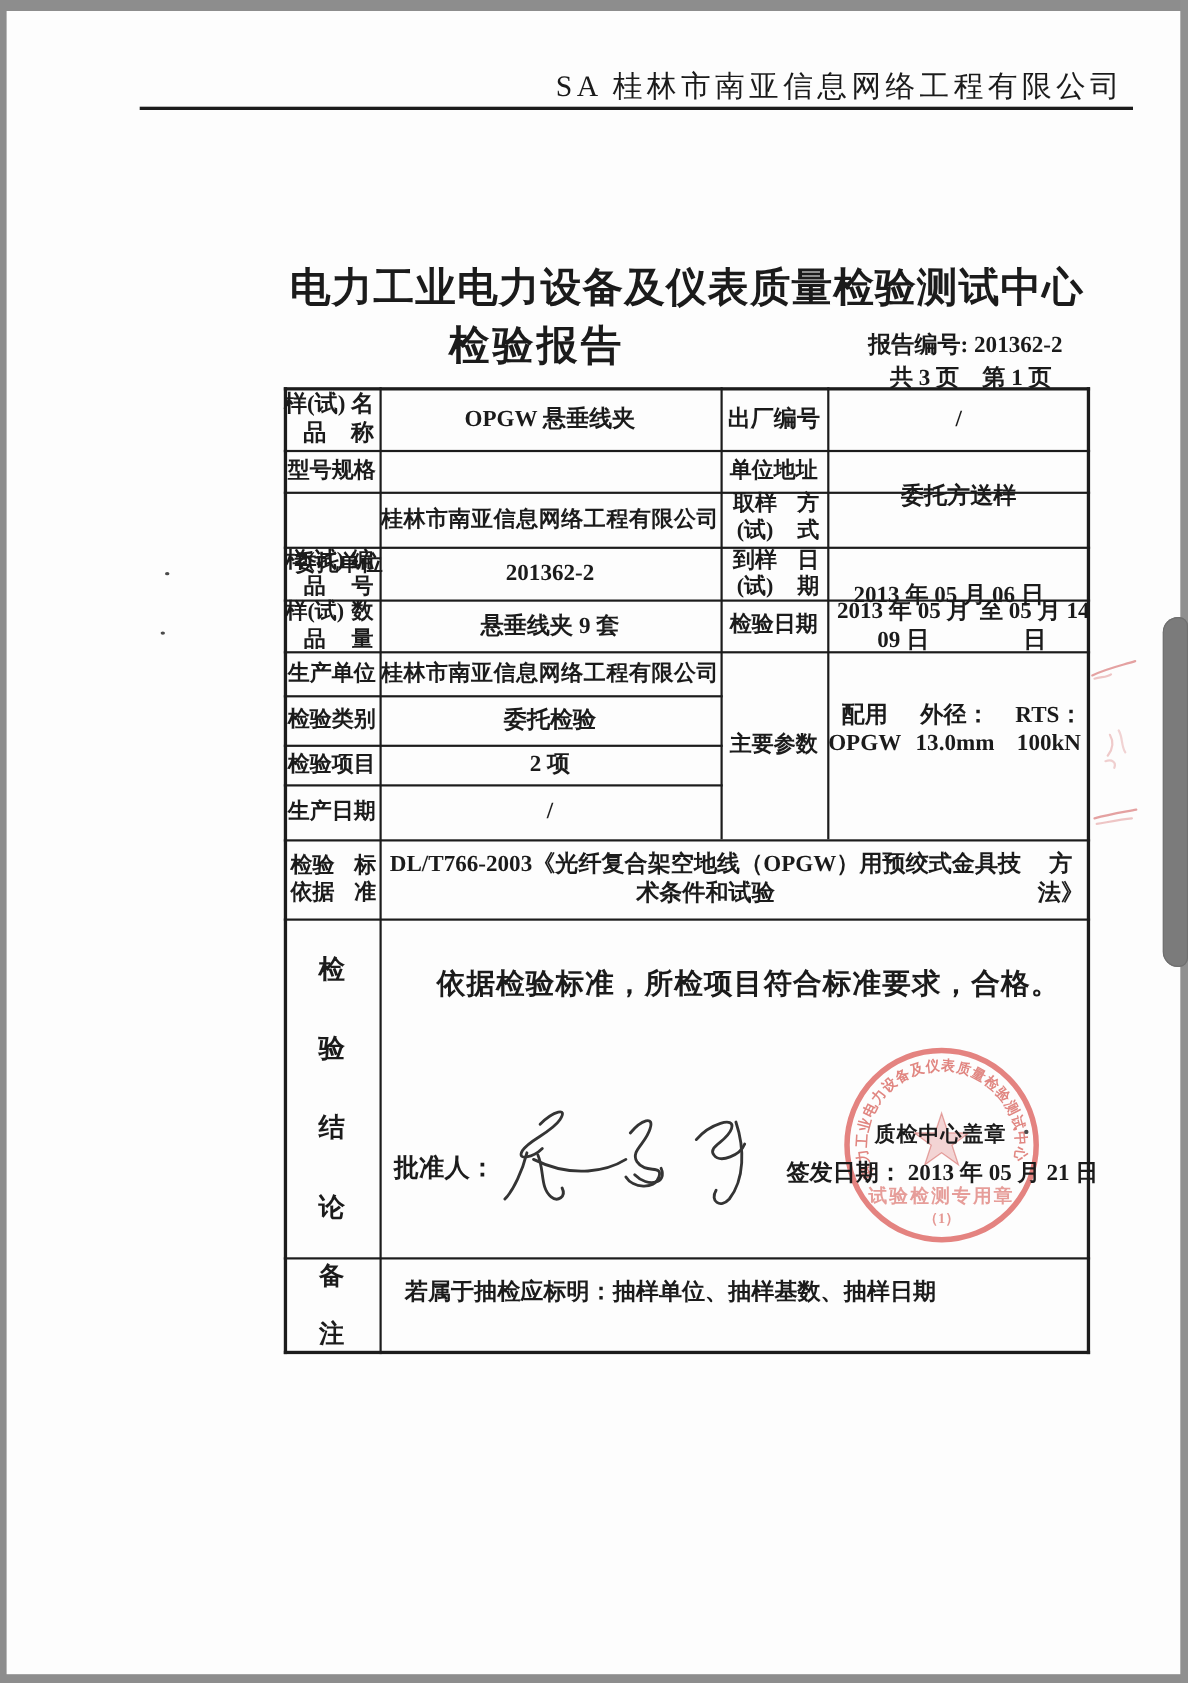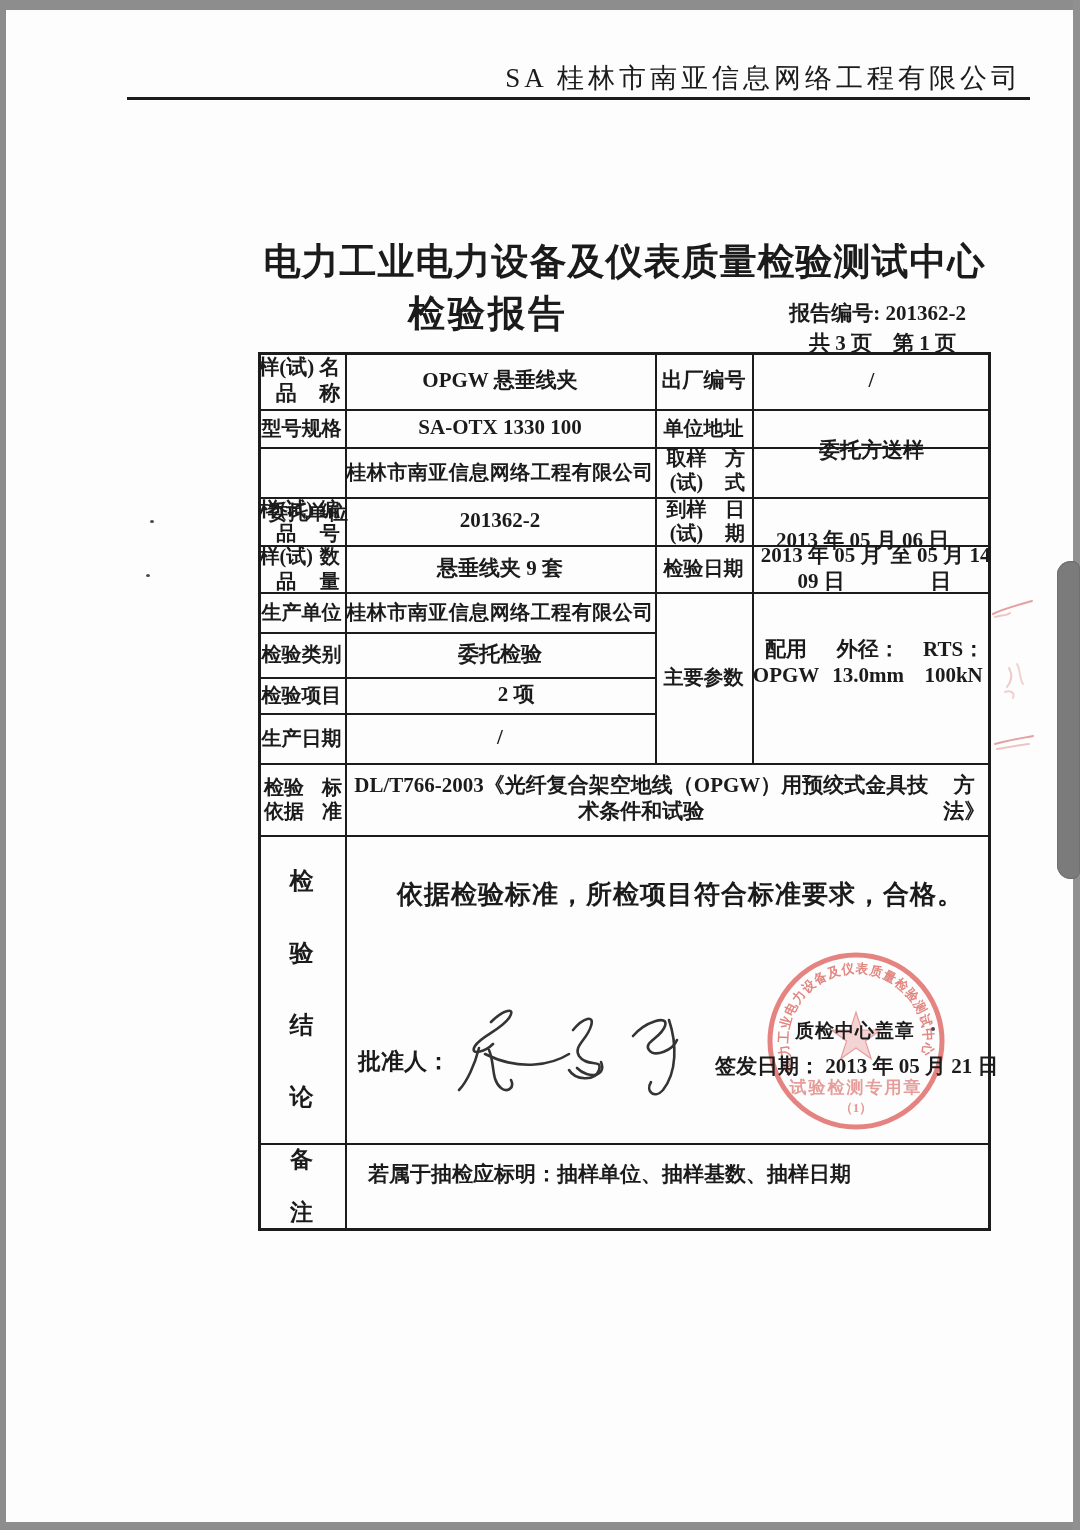--- a/index.html
+++ b/index.html
@@ -65,21 +65,20 @@
     <span class="stack">
         <span>样(试)品</span>
         <span>名称</span>
       </span>
   </div>
   <div class="cell" style="left:345px;top:352px;width:310px;height:57px;">OPGW 悬垂线夹</div>
   <div class="cell" style="left:655px;top:352px;width:97px;height:57px;">出厂编号</div>
   <div class="cell" style="left:752px;top:352px;width:239px;height:57px;">/</div>
 
   <div class="cell" style="left:258px;top:409px;width:87px;height:38px;font-size:20px;">型号规格</div>
-  <div class="cell" style="left:345px;top:409px;width:310px;height:38px;">SA-OTX 1330 100</div>
   <div class="cell" style="left:655px;top:409px;width:97px;height:38px;font-size:20px;">单位地址</div>
   <div class="cell" style="left:752px;top:409px;width:239px;height:38px;"></div>
 
   <div class="cell" style="left:258px;top:447px;width:100px;height:50px;font-size:20px;margin-top:40px;">委托单位</div>
   <div class="cell sm" style="left:345px;top:447px;width:310px;height:50px;">桂林市南亚信息网络工程有限公司</div>
   <div class="cell" style="left:655px;top:447px;width:97px;height:46px;font-size:20px;">
     <span class="stack">
         <span>取样(试)</span>
         <span>方式</span>
       </span>
@@ -114,21 +113,21 @@
         <span>2013 年 05 月 09 日</span>
         <span>至 05 月 14 日</span>
       </span>
   </div>
 
   <div class="cell" style="left:258px;top:592px;width:87px;height:40px;font-size:20px;">生产单位</div>
   <div class="cell sm" style="left:345px;top:592px;width:310px;height:40px;">桂林市南亚信息网络工程有限公司</div>
   <div class="cell" style="left:258px;top:632px;width:87px;height:45px;font-size:20px;">检验类别</div>
   <div class="cell" style="left:345px;top:632px;width:310px;height:45px;">委托检验</div>
   <div class="cell" style="left:258px;top:677px;width:87px;height:36px;font-size:20px;">检验项目</div>
-  <div class="cell" style="left:345px;top:677px;width:310px;height:36px;padding-left:16px;">2 项</div>
+  <div class="cell" style="left:345px;top:677px;width:310px;height:36px;">2 项</div>
   <div class="cell" style="left:258px;top:713px;width:87px;height:50px;font-size:20px;">生产日期</div>
   <div class="cell" style="left:345px;top:713px;width:310px;height:50px;">/</div>
 
   <div class="cell" style="left:655px;top:592px;width:97px;height:171px;font-size:20px;">主要参数</div>
   <div class="cell" style="left:752px;top:592px;width:239px;height:141px;text-align:center;">
     <span class="stack" style="align-items:flex-start;gap:6px;">
       <span style="align-self:center;">配用 OPGW</span>
       <span>外径： 13.0mm</span>
       <span>RTS： 100kN</span>
     </span>

